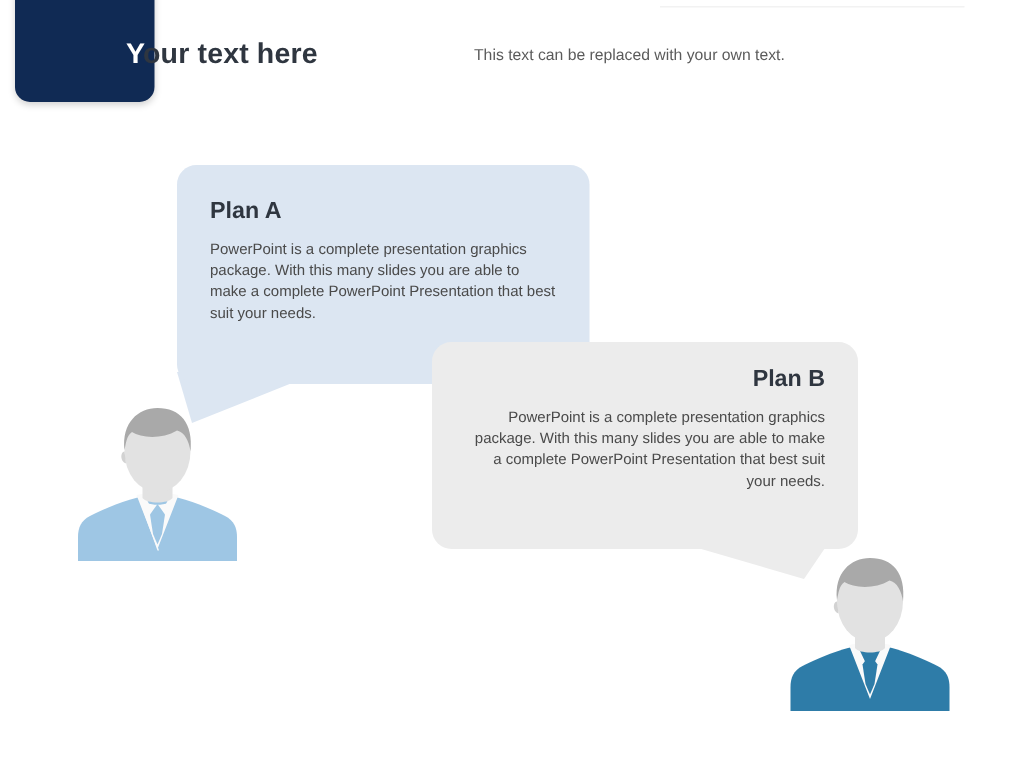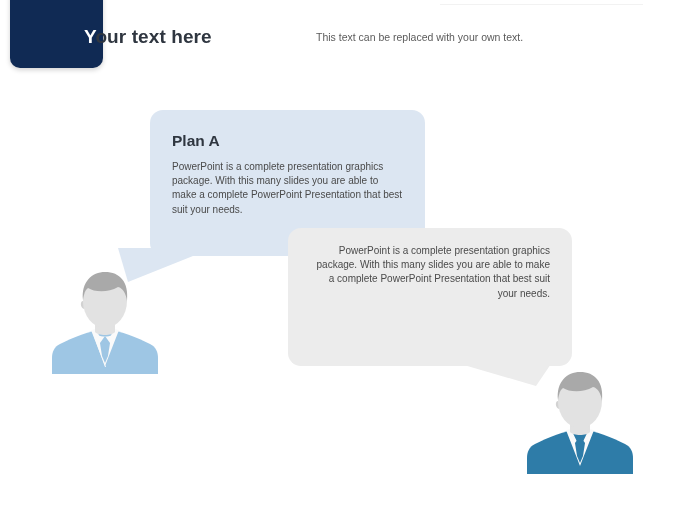--- a/index.html
+++ b/index.html
@@ -78,21 +78,20 @@
 
   #bubble-a {
     left: 118px;
     top: 110px;
     width: 275px;
     height: 146px;
     background: #DCE6F2;
     padding: 22px 22px 0 22px;
     text-align: left;
     z-index: 3;
-    margin-left: 32px;
   }
   #bubble-a .b-title { margin: 0 0 10px 0; }
 
   #bubble-b {
     left: 288px;
     top: 228px;
     width: 284px;
     height: 138px;
     background: #ECECEC;
     padding: 16px 22px 0 22px;
@@ -133,20 +132,21 @@
   <div class="bubble" id="bubble-a">
     <div class="b-title">Plan A</div>
     <div class="b-body">PowerPoint is a complete presentation graphics package. With this many slides you are able to make a complete PowerPoint Presentation that best suit your needs.</div>
   </div>
 
   <svg class="tail" id="tail-b" width="120" height="45" viewBox="0 0 120 45">
     <polygon points="0,0 115,0 96,28" fill="#ECECEC"></polygon>
   </svg>
 
   <div class="bubble" id="bubble-b">
+    <div class="b-title">Plan B</div>
     <div class="b-body">PowerPoint is a complete presentation graphics package. With this many slides you are able to make a complete PowerPoint Presentation that best suit your needs.</div>
   </div>
 
   <svg class="person" id="person-left" width="110" height="108" viewBox="0 0 110 108">
 
     <path d="M55 62
              C 40 62, 22 70, 10 76
              C 4 79, 2 84, 2 90
              L 2 106 L 108 106 L 108 90
              C 108 84, 106 79, 100 76

